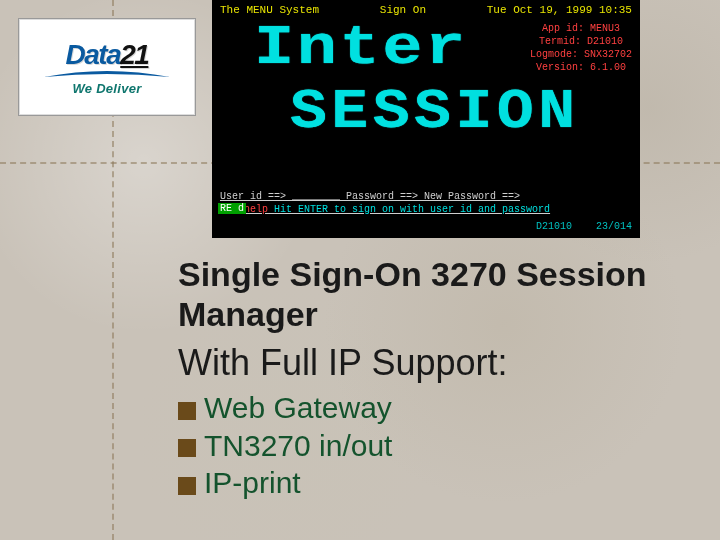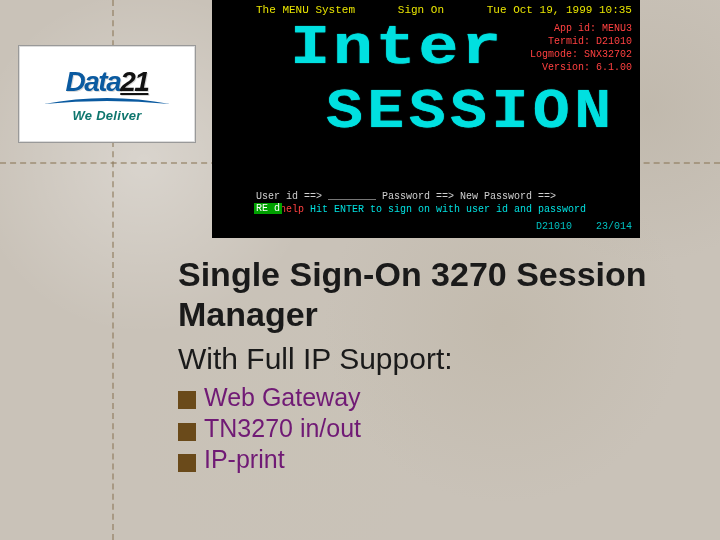--- a/index.html
+++ b/index.html
@@ -39,21 +39,20 @@
     width: 178px;
     height: 98px;
     background: #ffffff;
     border: 1px solid #999;
     box-shadow: inset 0 0 0 1px #ddd;
     display: flex;
     flex-direction: column;
     align-items: center;
     justify-content: center;
     padding: 6px;
-    margin-top: 27px;
   }
   .logo-brand {
     font-style: italic;
     font-weight: 900;
     font-size: 28px;
     letter-spacing: -1.5px;
     color: #0a5aa0;
     display: flex;
     align-items: baseline;
     text-shadow: 1px 1px 0 rgba(0,0,0,0.15);
@@ -77,21 +76,20 @@
 
   .terminal {
     position: absolute;
     left: 212px;
     top: 0;
     width: 428px;
     height: 238px;
     background: #000;
     color: #cfcfcf;
     border: 2px solid #000;
-    padding-left: 36px;
   }
   .term-header {
     display: flex;
     justify-content: space-between;
     font-family: "Courier New", monospace;
     font-size: 11px;
     color: #e8e400;
     background: #000;
     padding: 2px 6px 0 6px;
   }
@@ -125,31 +123,32 @@
     transform-origin: left;
   }
   .term-meta {
     position: absolute;
     right: 6px;
     top: 6px;
     font-family: "Courier New", monospace;
     font-size: 10px;
     color: #ff4040;
     line-height: 13px;
-    text-align: right;
+    text-align: center;
   }
   .term-bottom {
     position: absolute;
     left: 6px;
     right: 6px;
     bottom: 18px;
     font-family: "Courier New", monospace;
     font-size: 10px;
     color: #cfcfcf;
     line-height: 13px;
+    text-decoration: underline;
   }
   .term-status {
     position: absolute;
     right: 6px;
     bottom: 2px;
     font-family: "Courier New", monospace;
     font-size: 10px;
     color: #00c0c0;
   }
   .term-red { color: #ff4040; }
@@ -172,31 +171,31 @@
     width: 500px;
   }
   .heading {
     font-size: 34px;
     font-weight: bold;
     color: #1a1a1a;
     line-height: 1.18;
     margin-bottom: 6px;
   }
   .subheading {
-    font-size: 30px;
+    font-size: 36px;
     color: #1a1a1a;
     line-height: 1.25;
     margin-bottom: 4px;
   }
   .bullet-row {
     display: flex;
     align-items: center;
-    font-size: 25px;
+    font-size: 30px;
     line-height: 1.25;
-    color: #701a75;
+    color: #14532d;
   }
   .bullet-icon {
     width: 18px;
     height: 18px;
     background: #6a4a1a;
     margin-right: 8px;
     margin-top: 6px;
     flex: 0 0 18px;
   }
 </style>

